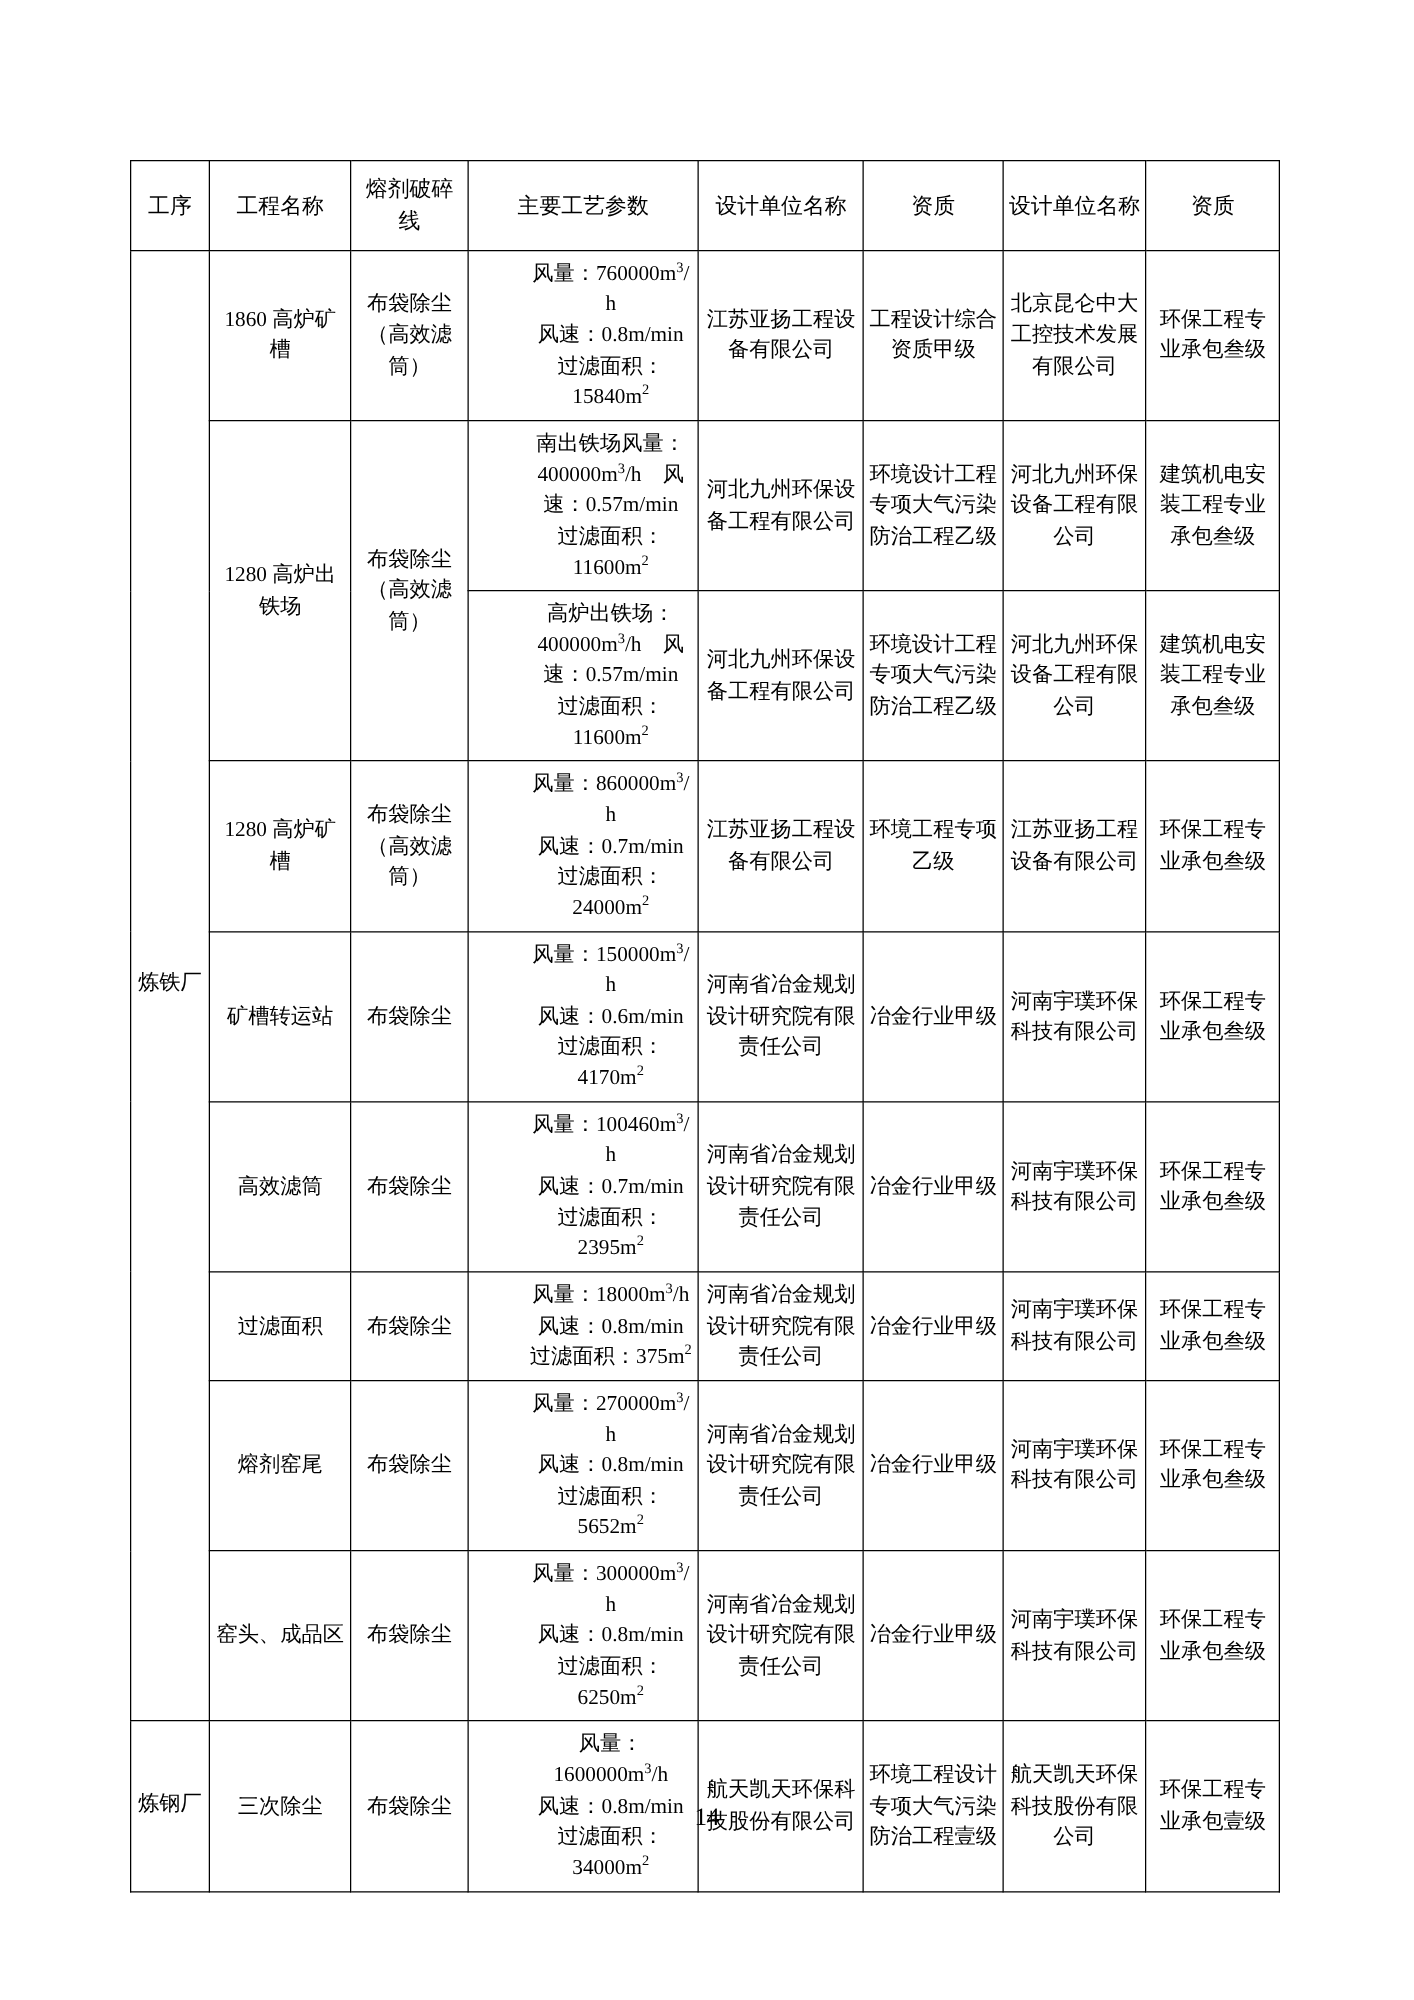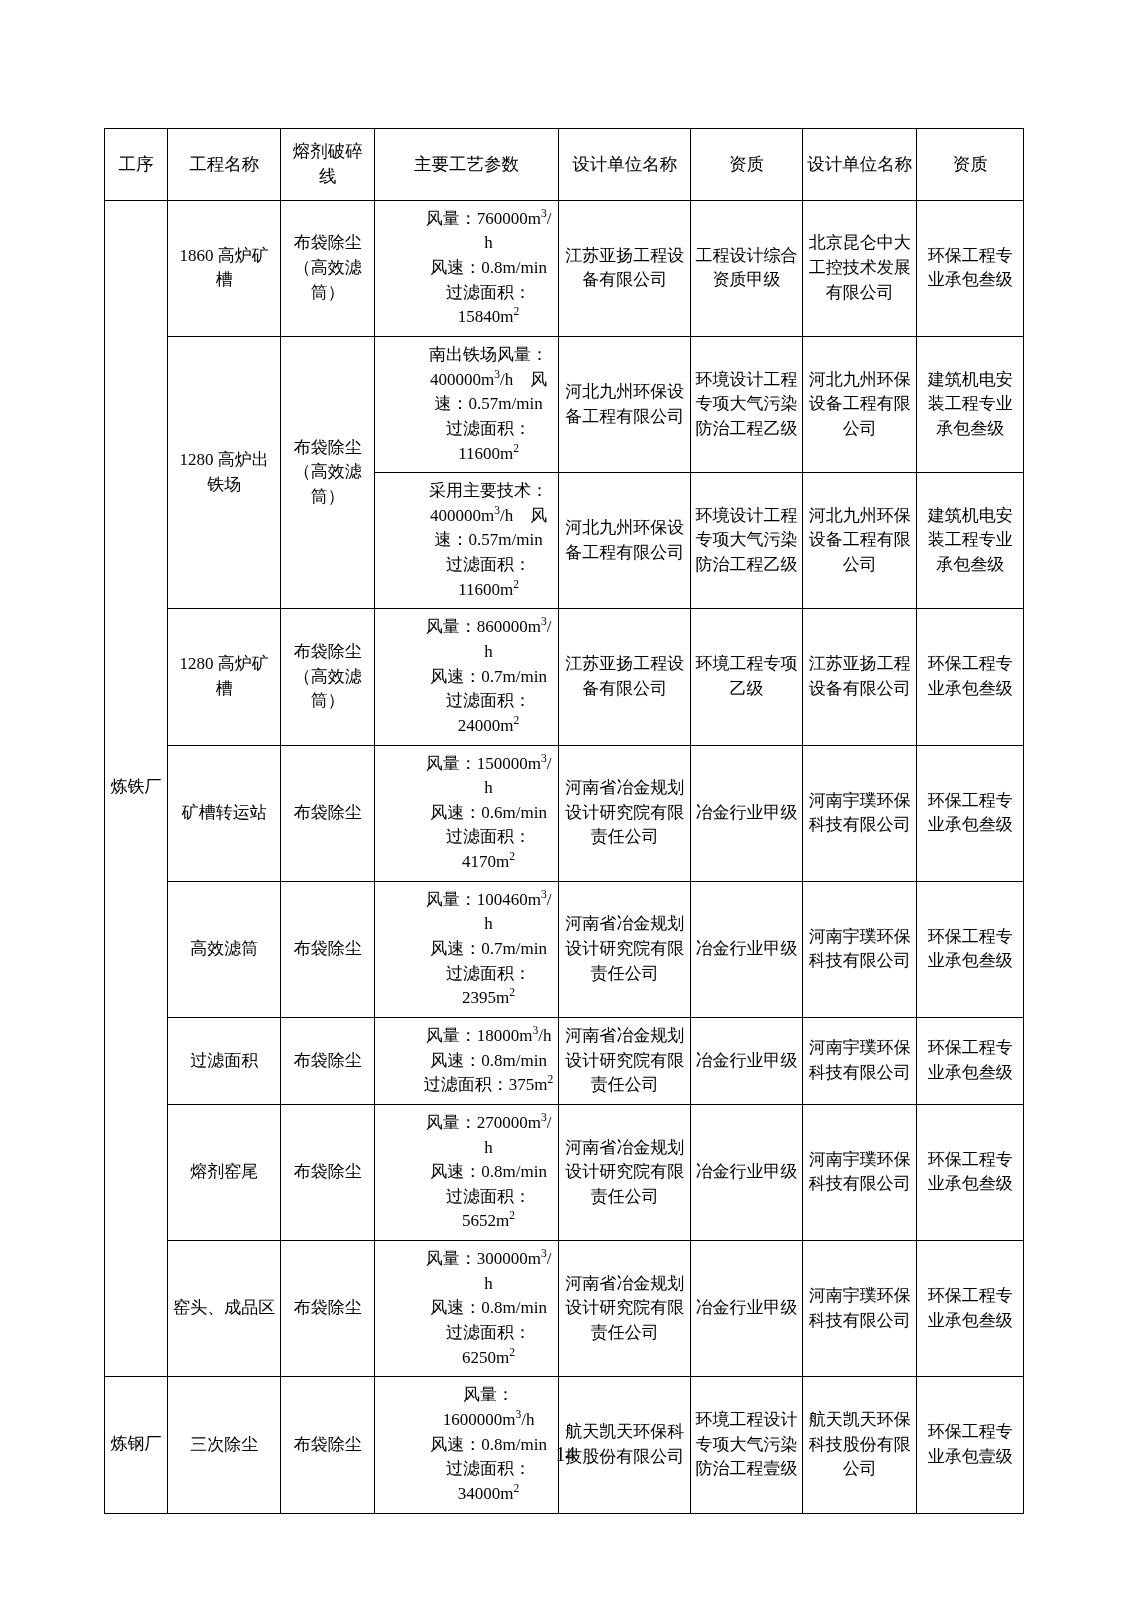--- a/index.html
+++ b/index.html
@@ -126,21 +126,21 @@
           <span class="cell-line center">11600m<sup>2</sup></span>
         </td>
         <td>河北九州环保设备工程有限公司</td>
         <td>环境设计工程专项大气污染防治工程乙级</td>
         <td>河北九州环保设备工程有限公司</td>
         <td>建筑机电安装工程专业承包叁级</td>
       </tr>
 
       <tr>
         <td class="params">
-          <span class="cell-line center">采用主要技术：</span>
+          <span class="cell-line center">高炉出铁场：</span>
           <span class="cell-line center">400000m<sup>3</sup>/h　风速：0.57m/min</span>
           <span class="cell-line center">过滤面积：</span>
           <span class="cell-line center">11600m<sup>2</sup></span>
         </td>
         <td>河北九州环保设备工程有限公司</td>
         <td>环境设计工程专项大气污染防治工程乙级</td>
         <td>河北九州环保设备工程有限公司</td>
         <td>建筑机电安装工程专业承包叁级</td>
       </tr>
 

